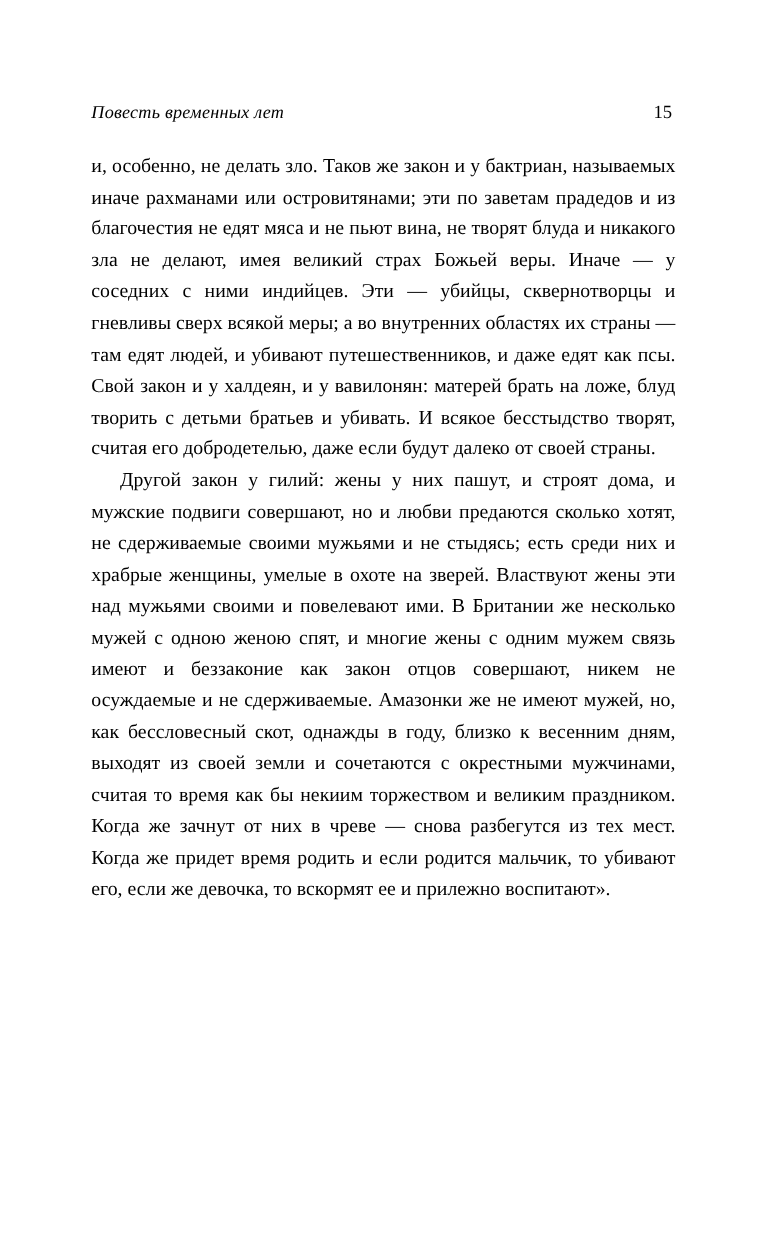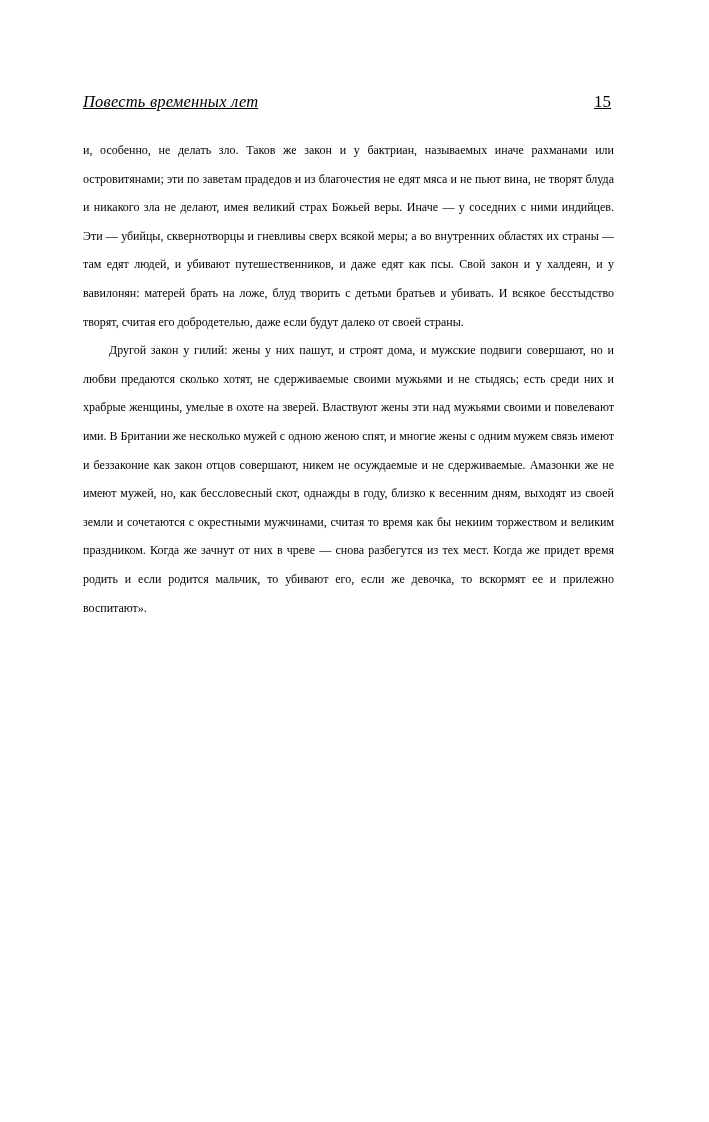--- a/index.html
+++ b/index.html
@@ -22,40 +22,39 @@
     padding: 0;
   }
   .header {
     position: absolute;
     top: 92px;
     left: 83px;
     width: 528px;
     display: flex;
     align-items: baseline;
     justify-content: space-between;
-    text-decoration: underline;
   }
   .header-title {
     font-family: "Liberation Serif", serif;
     font-style: italic;
     font-size: 16.5px;
     letter-spacing: 0.2px;
     white-space: nowrap;
   }
   .header-folio {
     font-family: "Liberation Serif", serif;
     font-size: 17px;
     font-style: normal;
   }
   .body-text {
     position: absolute;
     top: 136px;
     left: 83px;
     width: 531px;
-    font-size: 12px;
+    font-size: 18px;
     line-height: 28.6px;
     text-align: justify;
     text-justify: inter-word;
     hyphens: manual;
   }
   .body-text p {
     margin: 0;
   }
   .body-text p.indent {
     text-indent: 26px;

